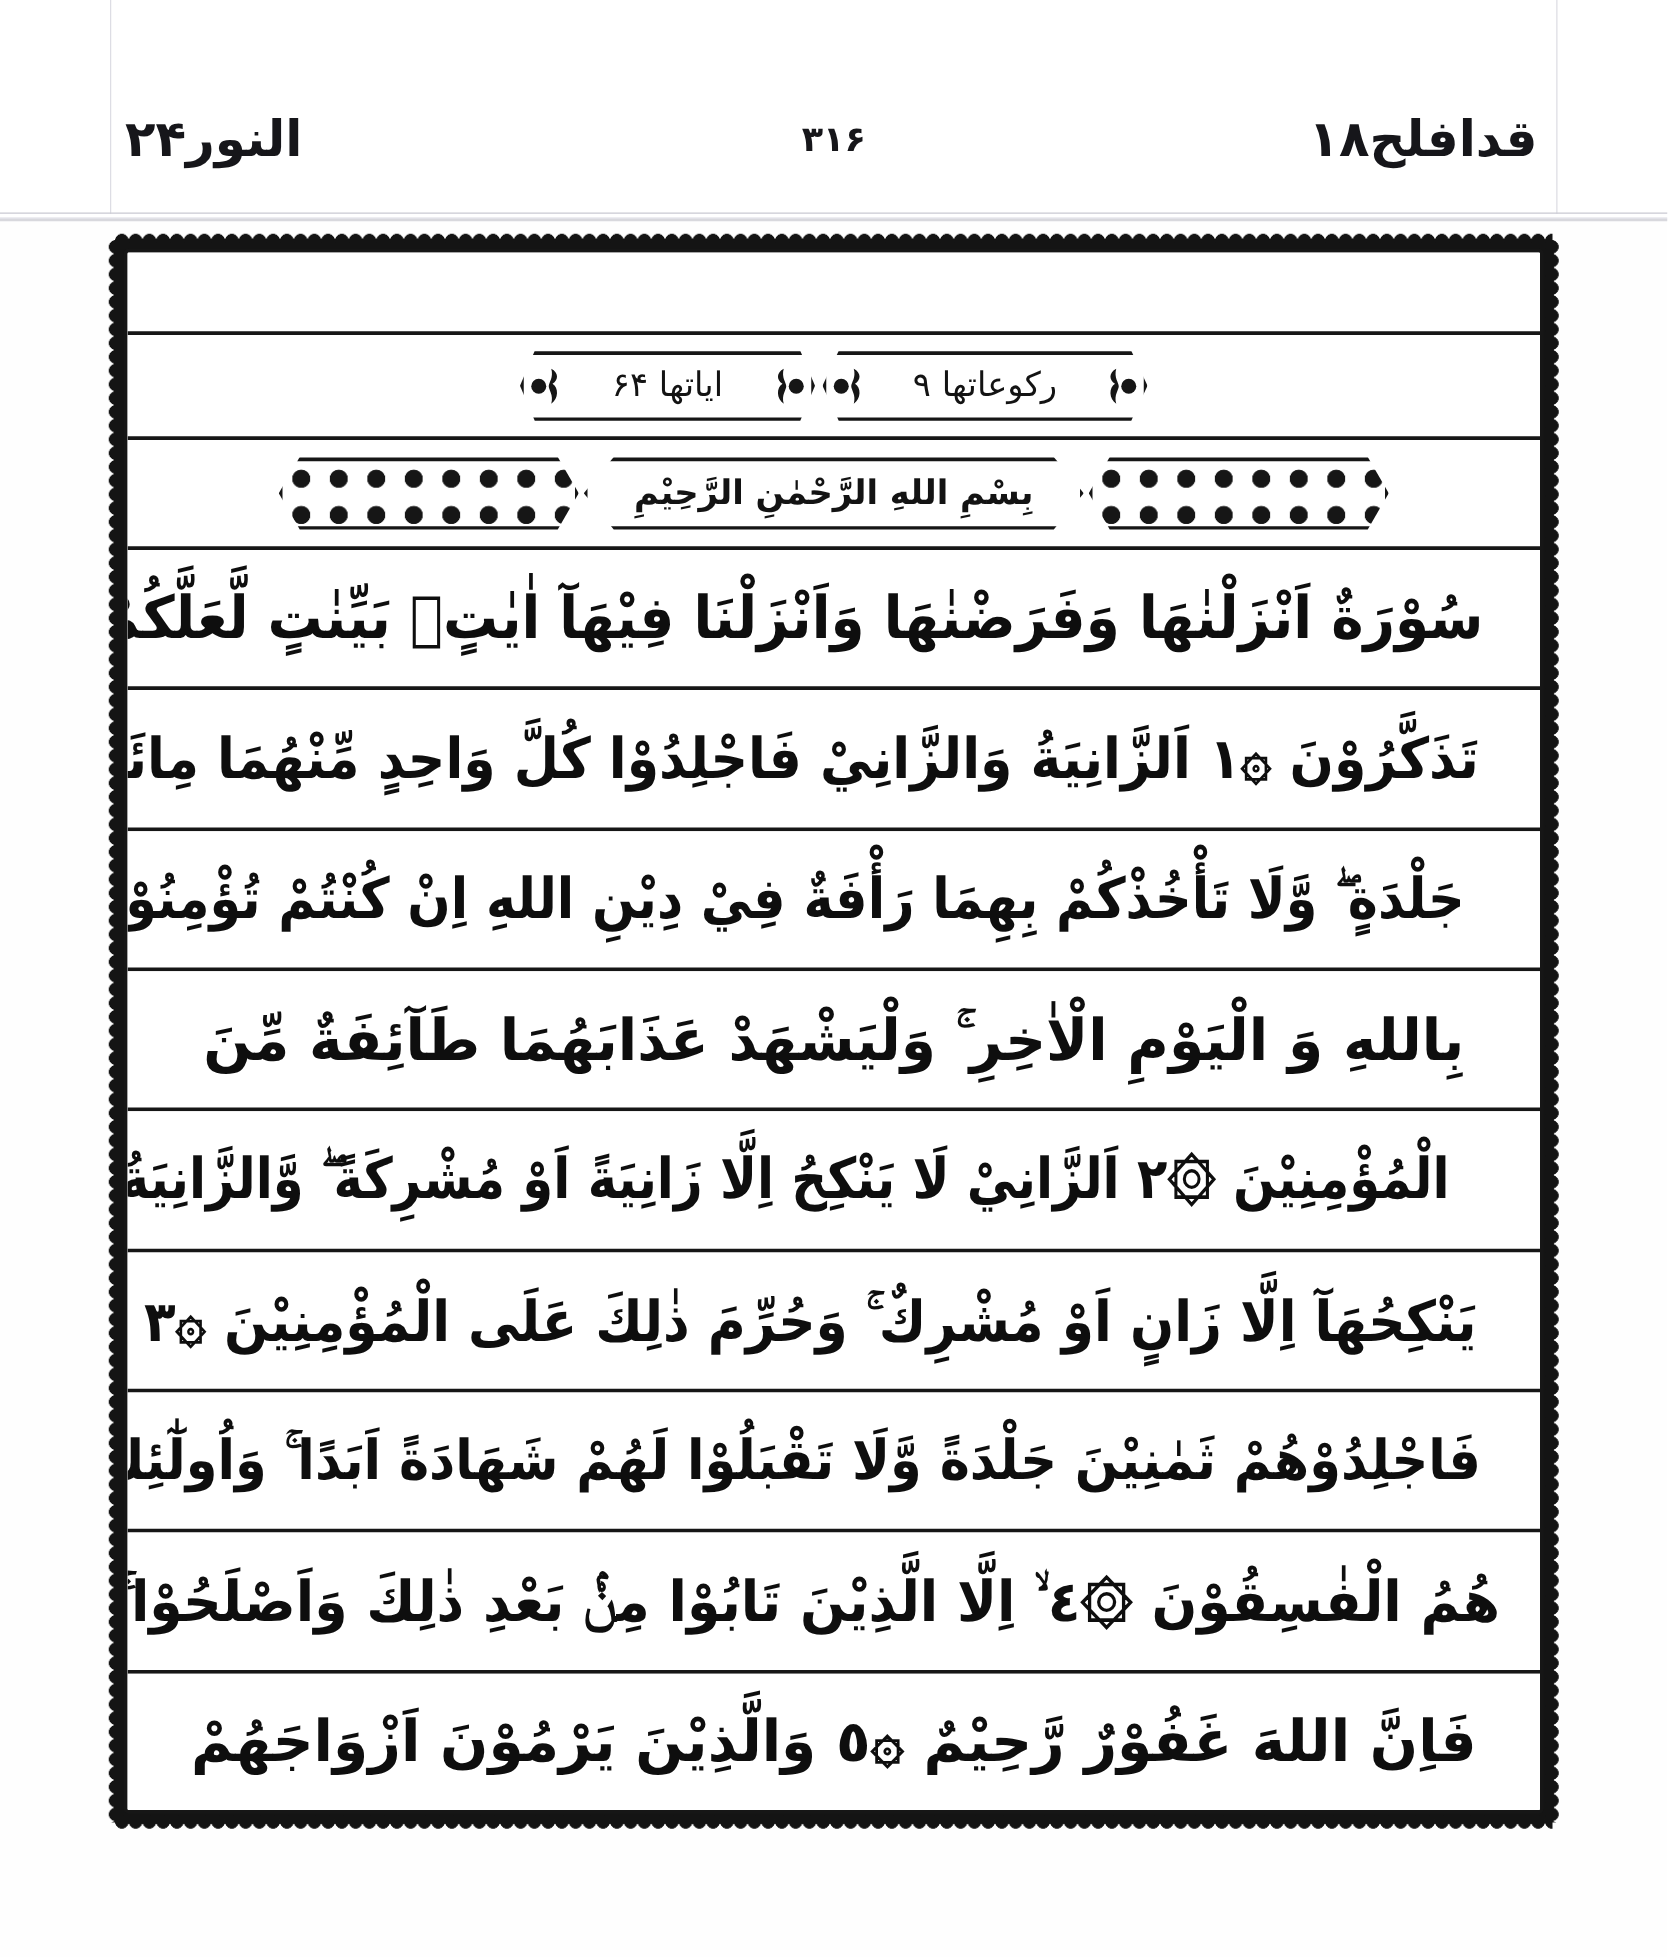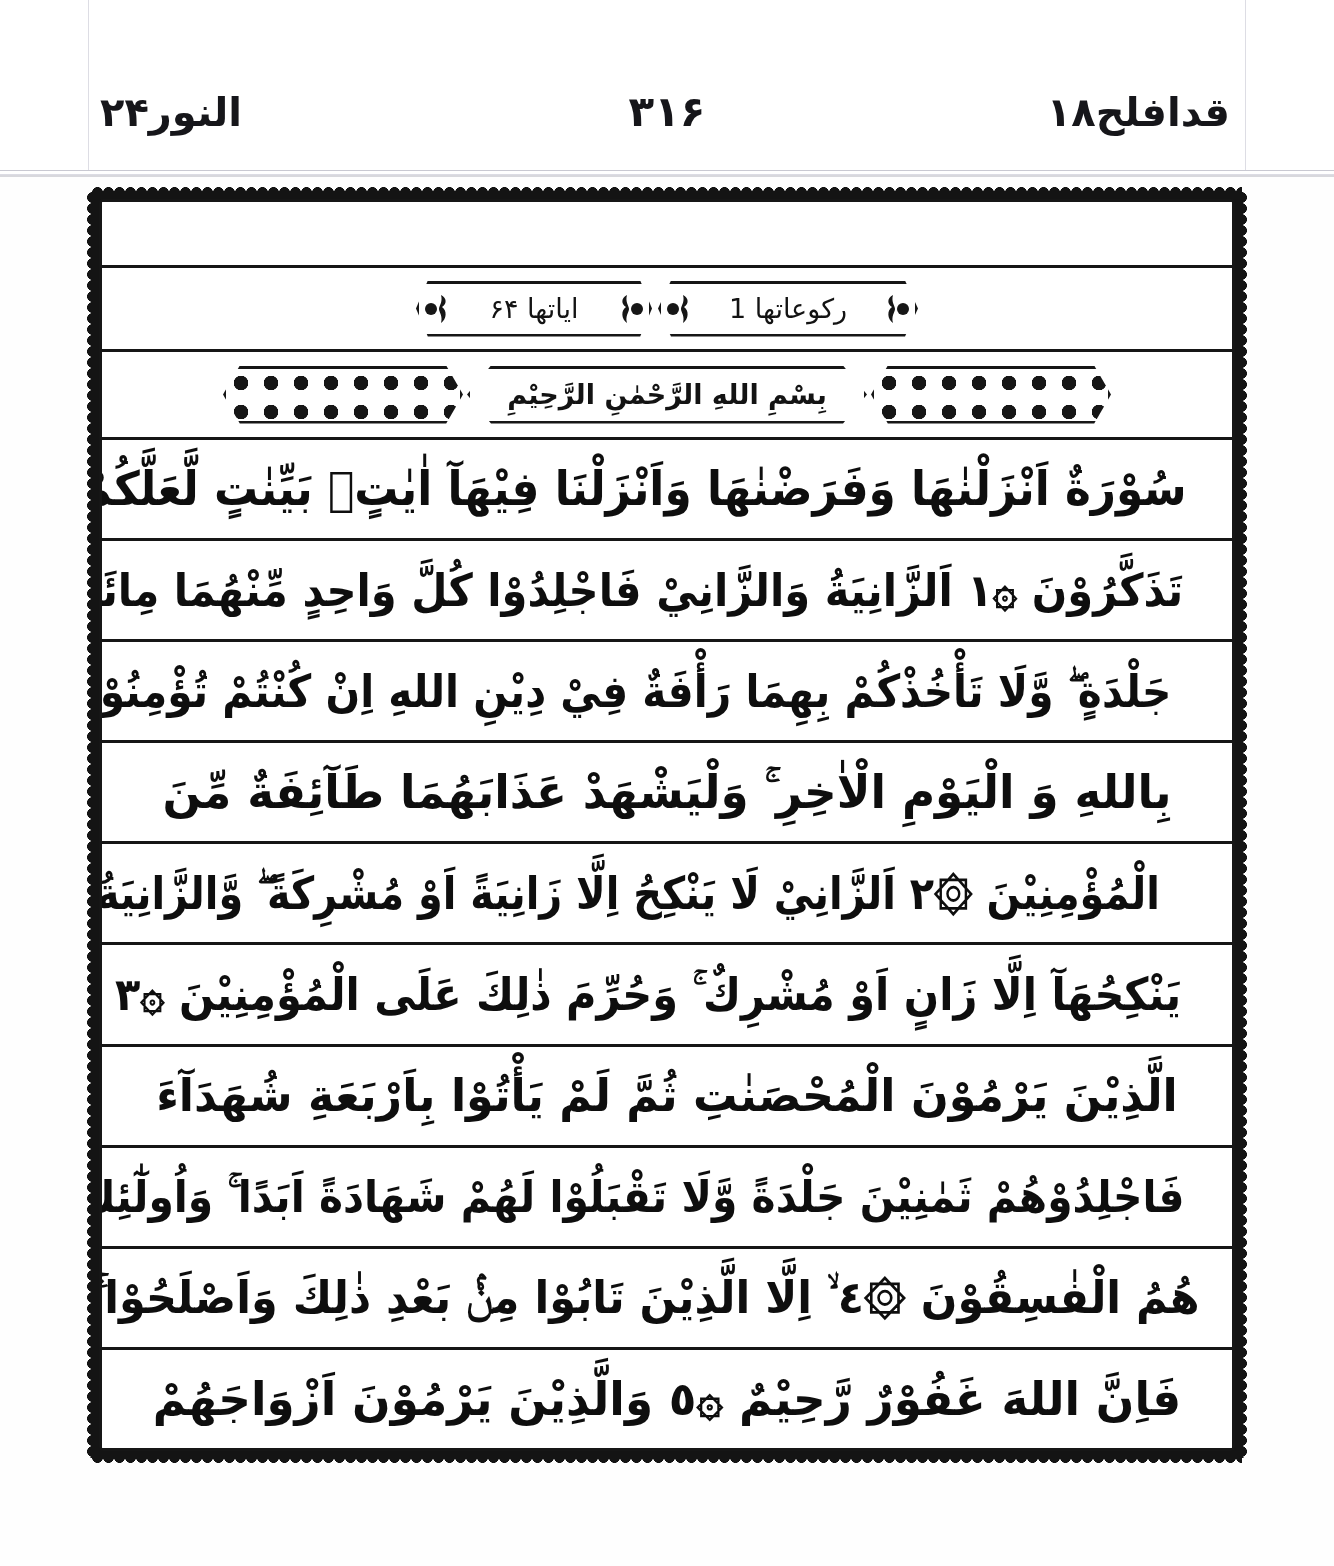--- a/index.html
+++ b/index.html
@@ -70,21 +70,21 @@
   }
   .hdr-surah {
     right: auto;
     left: 100px;
     font-size: 40px;
     letter-spacing: -1px;
   }
   .hdr-page {
     left: 50%;
     transform: translate(-50%, -50%);
-    font-size: 42px;
+    font-size: 28px;
     letter-spacing: 4px;
   }
   .hdr-juz {
     right: 104px;
     font-size: 40px;
     letter-spacing: -1px;
   }
 
   
   .frame-outer {
@@ -336,21 +336,21 @@
       <div class="row row-blank"></div>
 
       <div class="row row-title">
         <div class="cartouche-strip">
 
           <div class="cartouche c-ruku">
             <svg class="floret left" viewBox="0 0 26 34">
               <circle cx="8" cy="17" r="6" fill="currentColor"></circle>
               <path d="M18 3 C24 6 24 12 19 15 C24 18 24 27 18 31 C20 24 16 20 16 17 C16 14 20 10 18 3 Z" fill="currentColor"></path>
             </svg>
-            <span class="cartouche-text">ركوعاتها 1</span>
+            <span class="cartouche-text">ركوعاتها ۹</span>
             <svg class="floret right" viewBox="0 0 26 34">
               <circle cx="18" cy="17" r="6" fill="currentColor"></circle>
               <path d="M8 3 C2 6 2 12 7 15 C2 18 2 27 8 31 C6 24 10 20 10 17 C10 14 6 10 8 3 Z" fill="currentColor"></path>
             </svg>
           </div>
 
 
           <div class="cartouche c-ayat">
             <svg class="floret left" viewBox="0 0 26 34">
               <circle cx="8" cy="17" r="6" fill="currentColor"></circle>
@@ -388,23 +388,20 @@
       <div class="row row-aya">
         <div class="aya-line sz-3" style="display: inline-block; white-space: nowrap; transform: scaleX(0.9858); transform-origin: center center;">بِاللهِ وَ الْيَوْمِ الْاٰخِرِ ۚ وَلْيَشْهَدْ عَذَابَهُمَا طَآئِفَةٌ مِّنَ</div>
       </div>
       <div class="row row-aya">
         <div class="aya-line sz-4" style="display: inline-block; white-space: nowrap; transform: scaleX(0.8848); transform-origin: center center;">الْمُؤْمِنِيْنَ ۞٢ اَلزَّانِيْ لَا يَنْكِحُ اِلَّا زَانِيَةً اَوْ مُشْرِكَةً ۖ وَّالزَّانِيَةُ لَا</div>
       </div>
       <div class="row row-aya">
         <div class="aya-line sz-5" style="display: inline-block; white-space: nowrap; transform: scaleX(0.9229); transform-origin: center center;">يَنْكِحُهَآ اِلَّا زَانٍ اَوْ مُشْرِكٌ ۚ وَحُرِّمَ ذٰلِكَ عَلَى الْمُؤْمِنِيْنَ ۞٣ وَ</div>
       </div>
       <div class="row row-aya">
-        <div class="aya-line sz-6" style="display: inline-block; white-space: nowrap; transform: scaleX(0.9858); transform-origin: center center;">الَّذِيْنَ يَرْمُوْنَ الْمُحْصَنٰتِ ثُمَّ لَمْ يَأْتُوْا بِاَرْبَعَةِ شُهَدَآءَ</div>
-      </div>
-      <div class="row row-aya">
         <div class="aya-line sz-7" style="display: inline-block; white-space: nowrap; transform: scaleX(0.9291); transform-origin: center center;">فَاجْلِدُوْهُمْ ثَمٰنِيْنَ جَلْدَةً وَّلَا تَقْبَلُوْا لَهُمْ شَهَادَةً اَبَدًا ۚ وَاُولٰٓئِكَ</div>
       </div>
       <div class="row row-aya">
         <div class="aya-line sz-8" style="display: inline-block; white-space: nowrap; transform: scaleX(0.9562); transform-origin: center center;">هُمُ الْفٰسِقُوْنَ ۞٤ ۙ اِلَّا الَّذِيْنَ تَابُوْا مِنْۢ بَعْدِ ذٰلِكَ وَاَصْلَحُوْا ۚ</div>
       </div>
       <div class="row row-aya">
         <div class="aya-line sz-9" style="display: inline-block; white-space: nowrap; transform: scaleX(0.9858); transform-origin: center center;">فَاِنَّ اللهَ غَفُوْرٌ رَّحِيْمٌ ۞٥ وَالَّذِيْنَ يَرْمُوْنَ اَزْوَاجَهُمْ</div>
       </div>
 
     </div>

